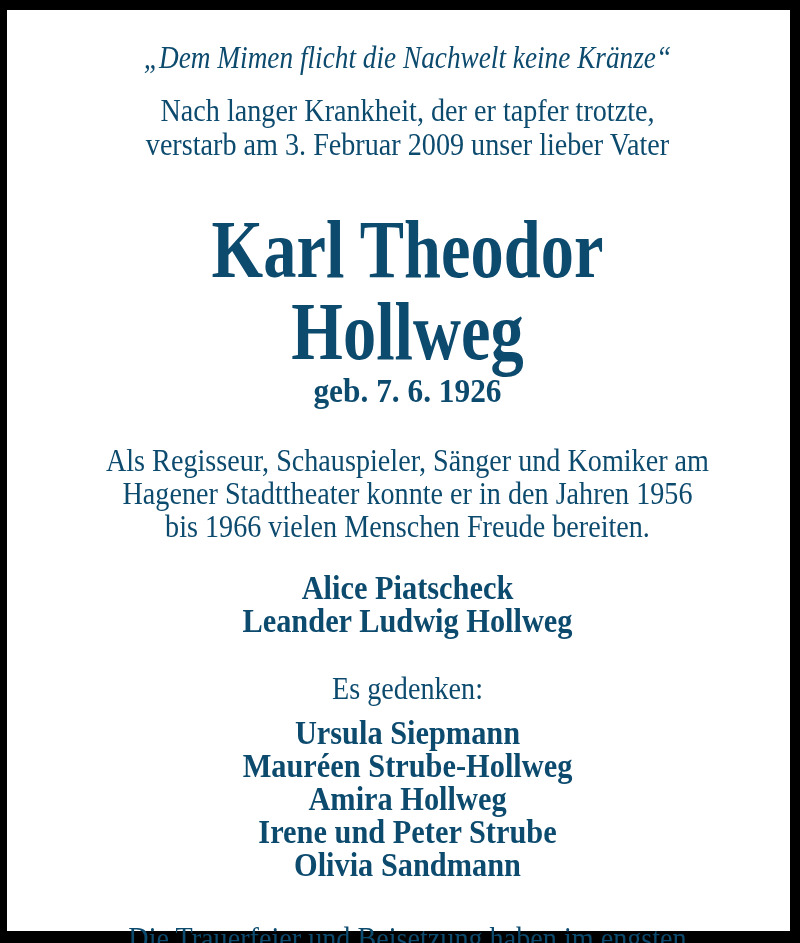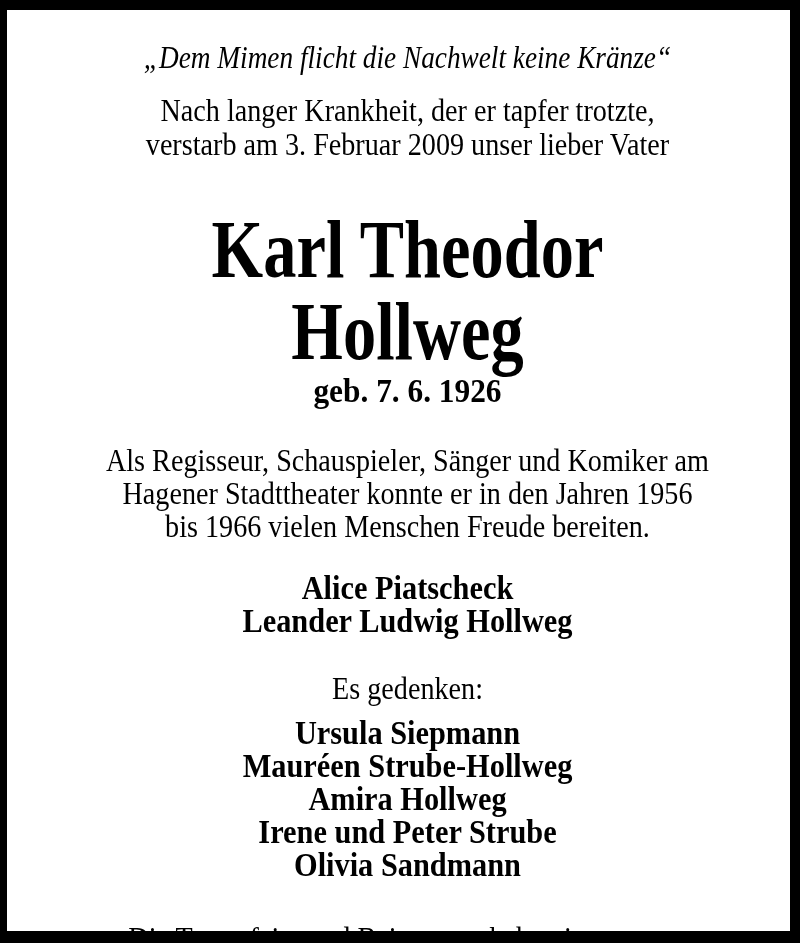--- a/index.html
+++ b/index.html
@@ -14,21 +14,21 @@
     overflow: hidden;
     font-family: "Liberation Serif", "DejaVu Serif", serif;
   }
   .card {
     position: absolute;
     left: 7px;
     top: 10px;
     right: 10px;
     bottom: 12px;
     background: #ffffff;
-    color: #000000;
+    color: #0c4a6e;
     text-align: center;
     box-sizing: border-box;
     padding-left: 18px;
   }
   .line {
     white-space: nowrap;
   }
   
   .cond   { transform: scaleX(0.88); transform-origin: 50% 50%; }
   .cond92 { transform: scaleX(0.92); transform-origin: 50% 50%; }

